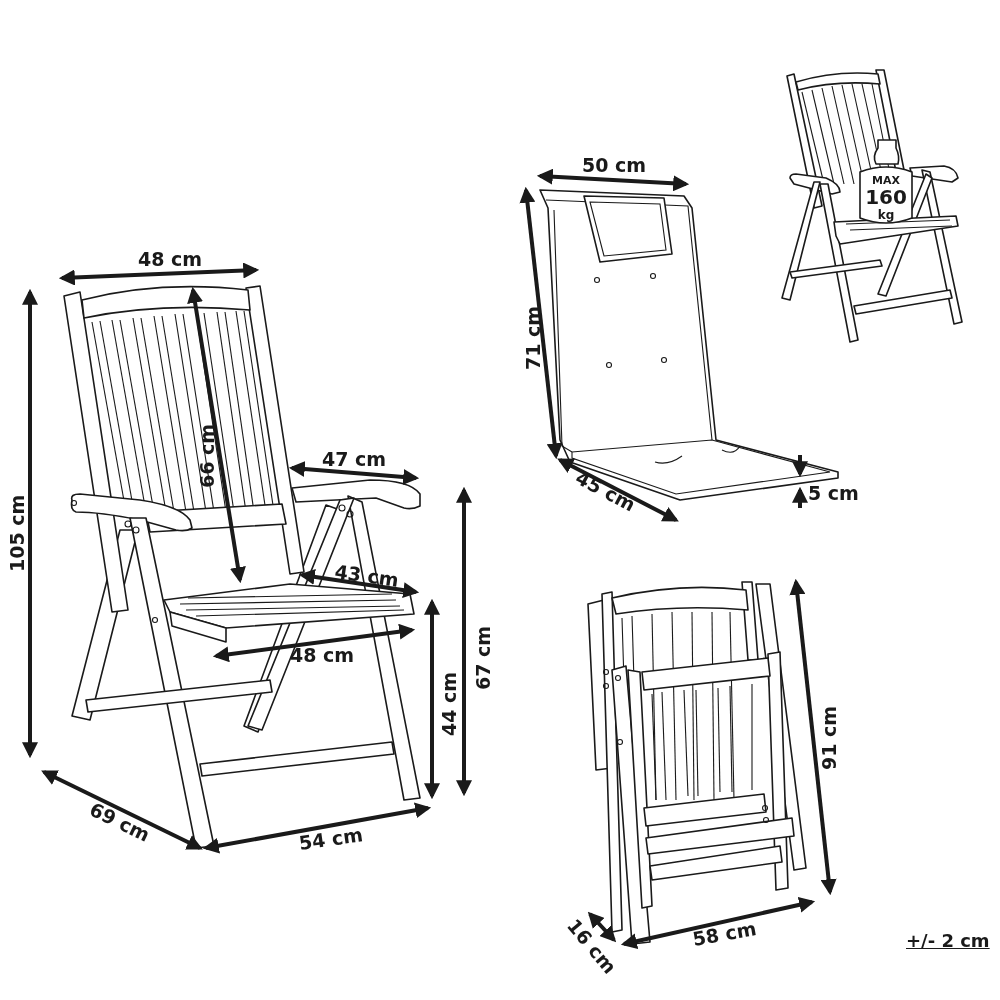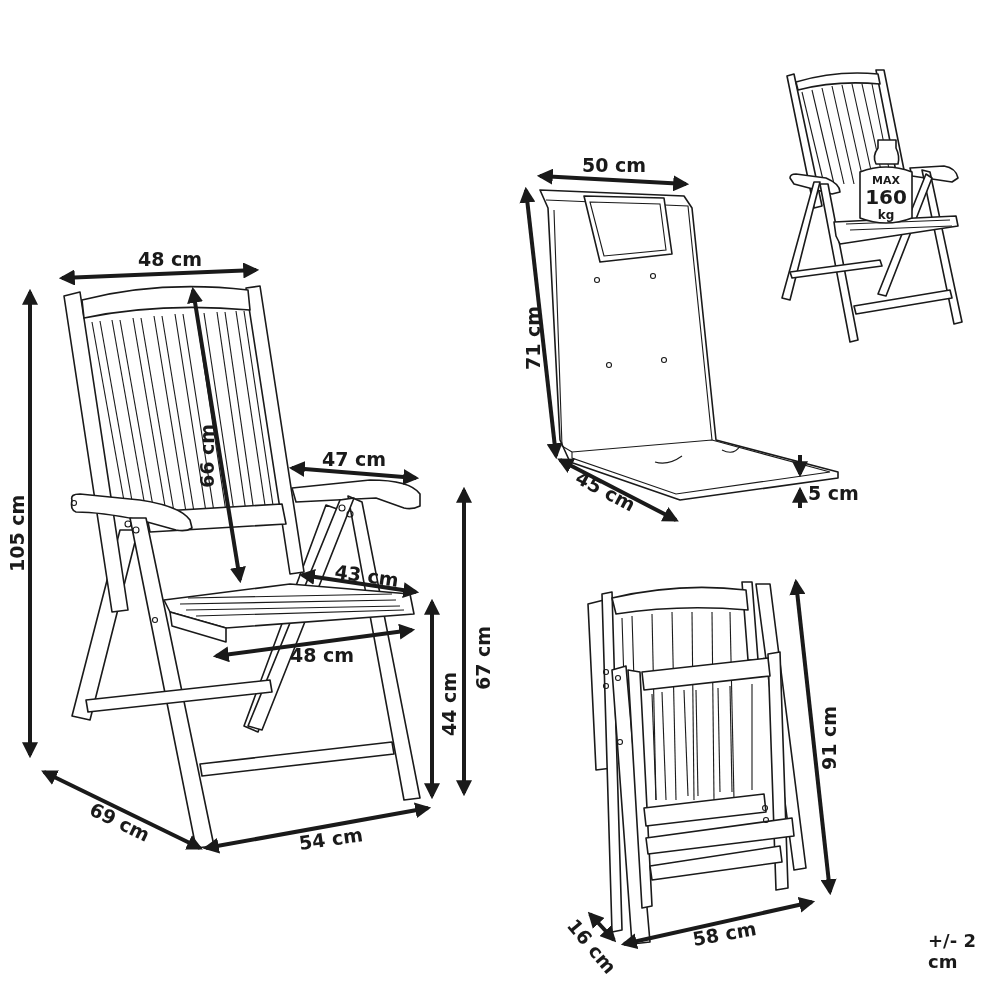--- a/index.html
+++ b/index.html
@@ -220,13 +220,13 @@
     <line class="dim" x1="624" y1="944" x2="812" y2="902" marker-start="url(#ah)" marker-end="url(#ah)"></line>
     <line class="dim" x1="590" y1="914" x2="614" y2="940" marker-start="url(#ah)" marker-end="url(#ah)"></line>
   </g>
   <g>
     <text class="lbl" x="0" y="0" transform="translate(836,770) rotate(-90)">91 cm</text>
     <text class="lbl" x="0" y="0" transform="translate(694,946) rotate(-10)">58 cm</text>
     <text class="lbl" x="0" y="0" transform="translate(566,926) rotate(50)">16 cm</text>
   </g>
 </svg>
 
-<div class="note" style="left:928px; top:930px;">+/- 2 cm</div>
+<div class="note" style="left:906px; top:930px;text-decoration:underline;">+/- 2 cm</div>
 
 </body></html>

